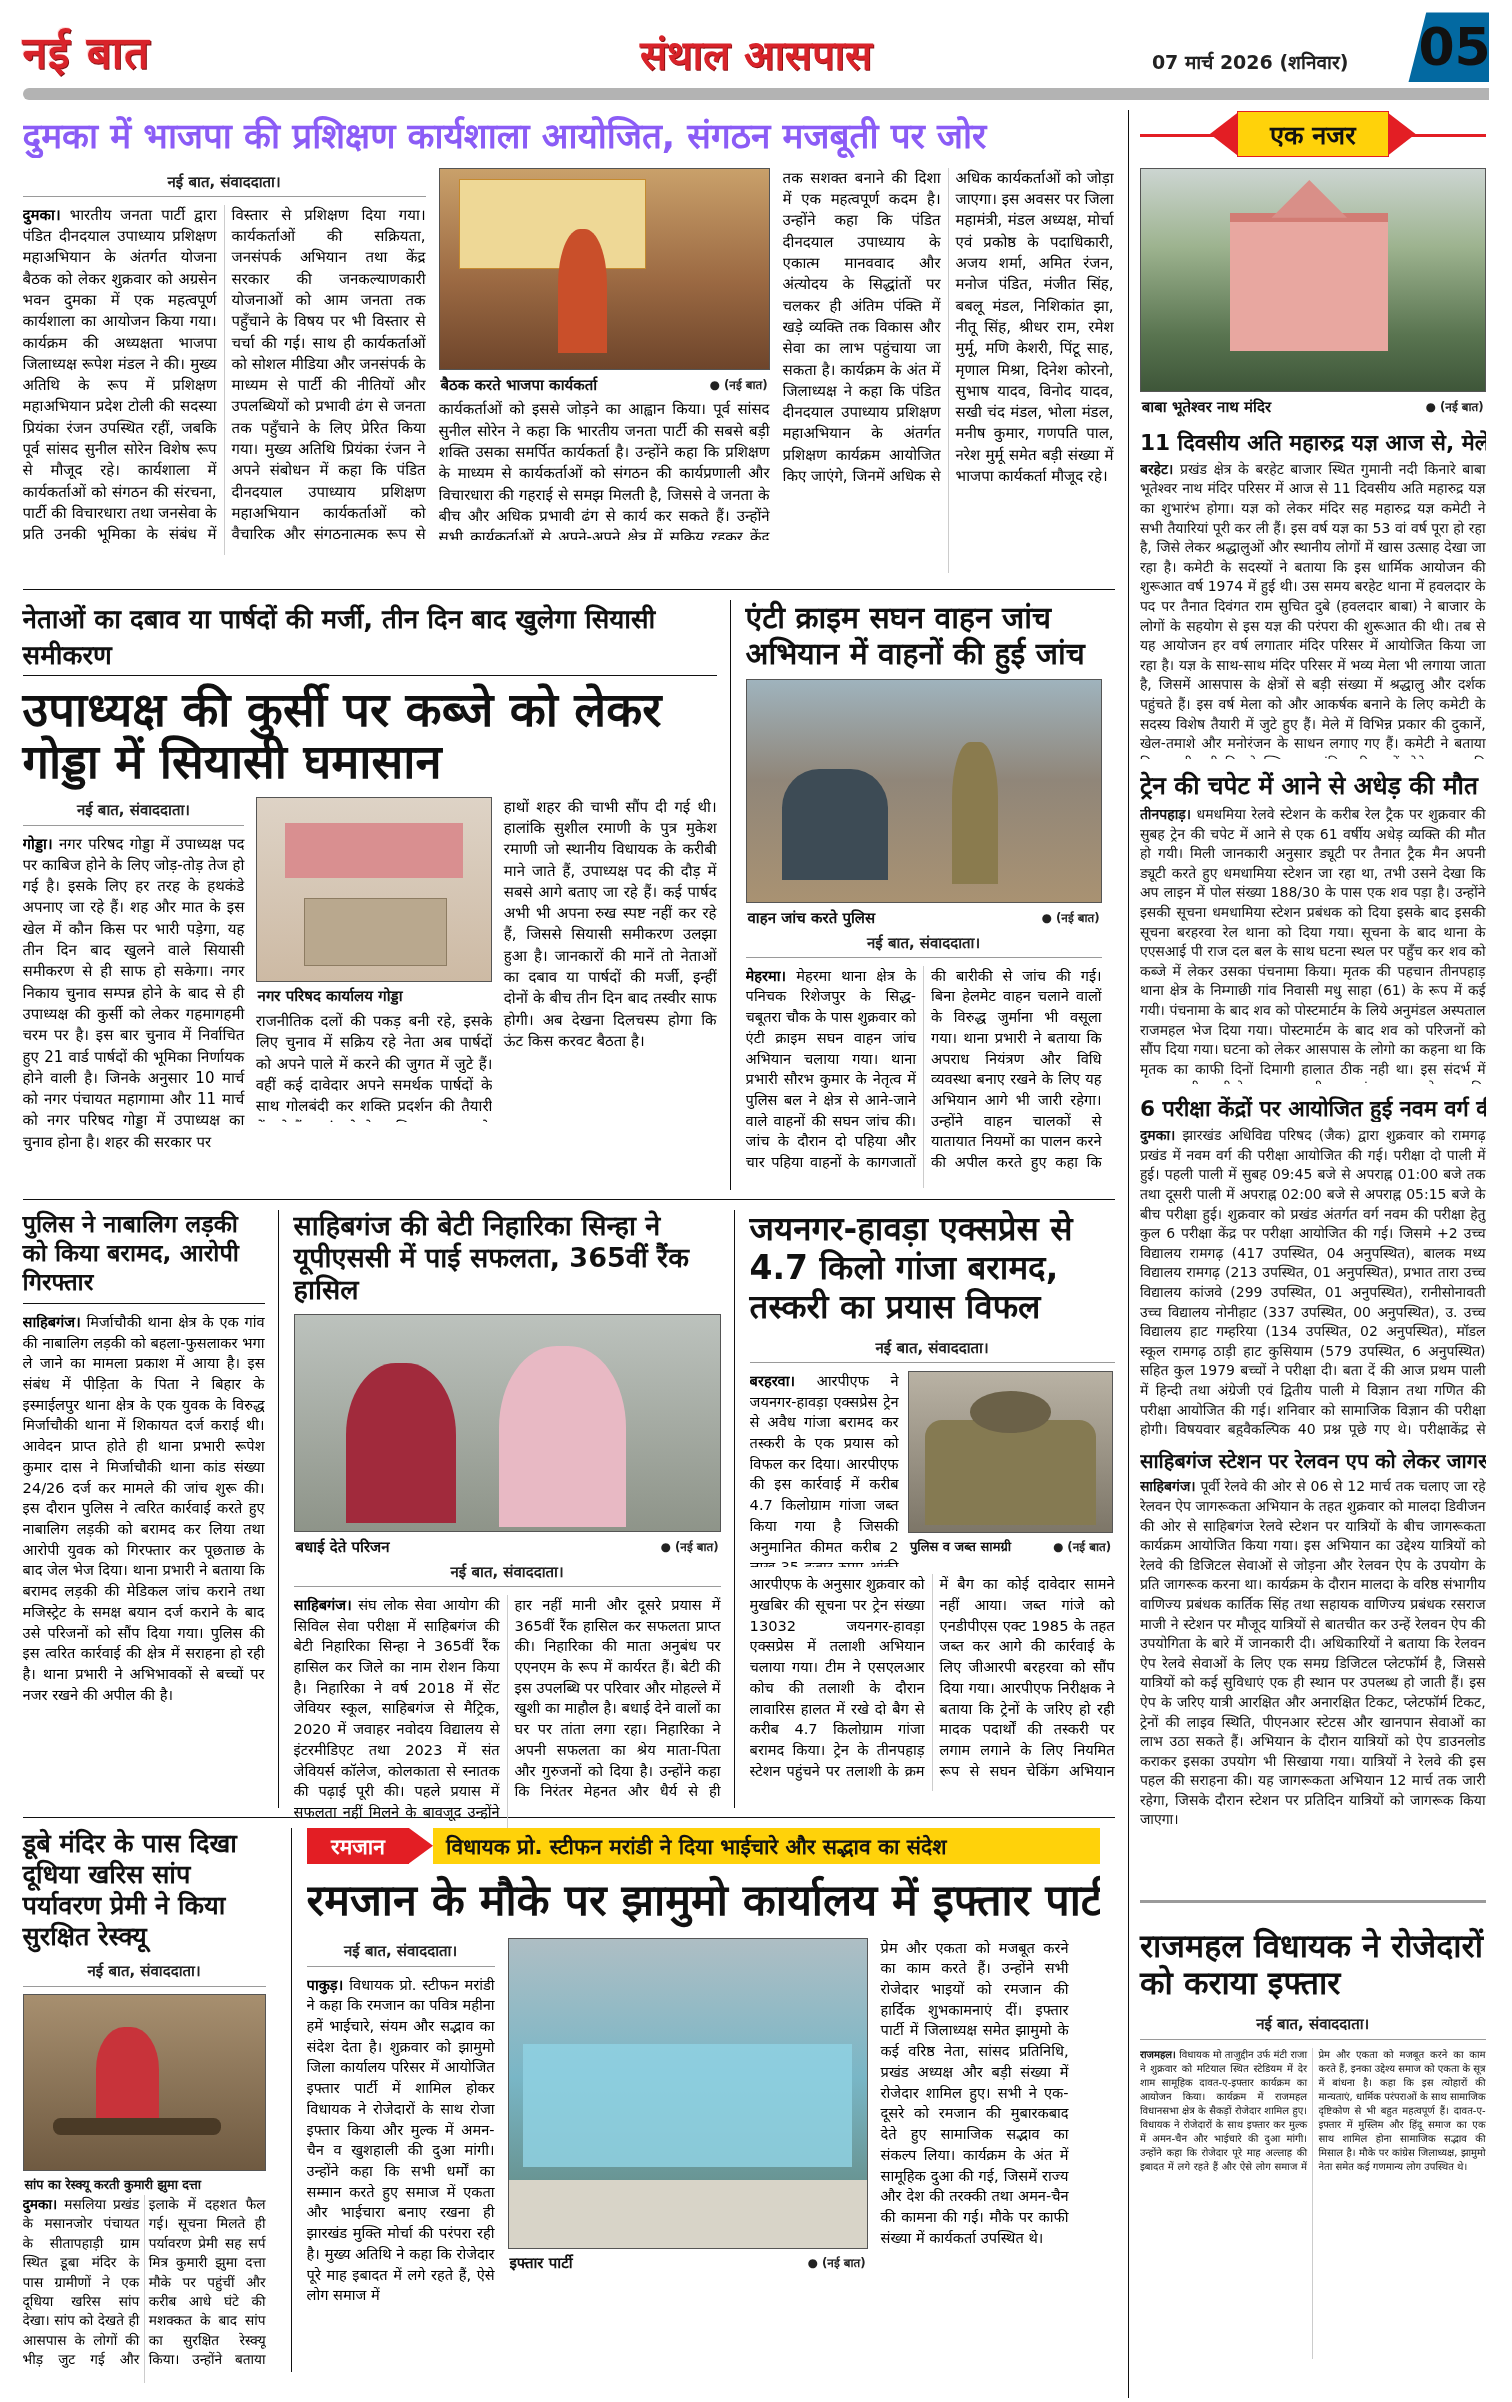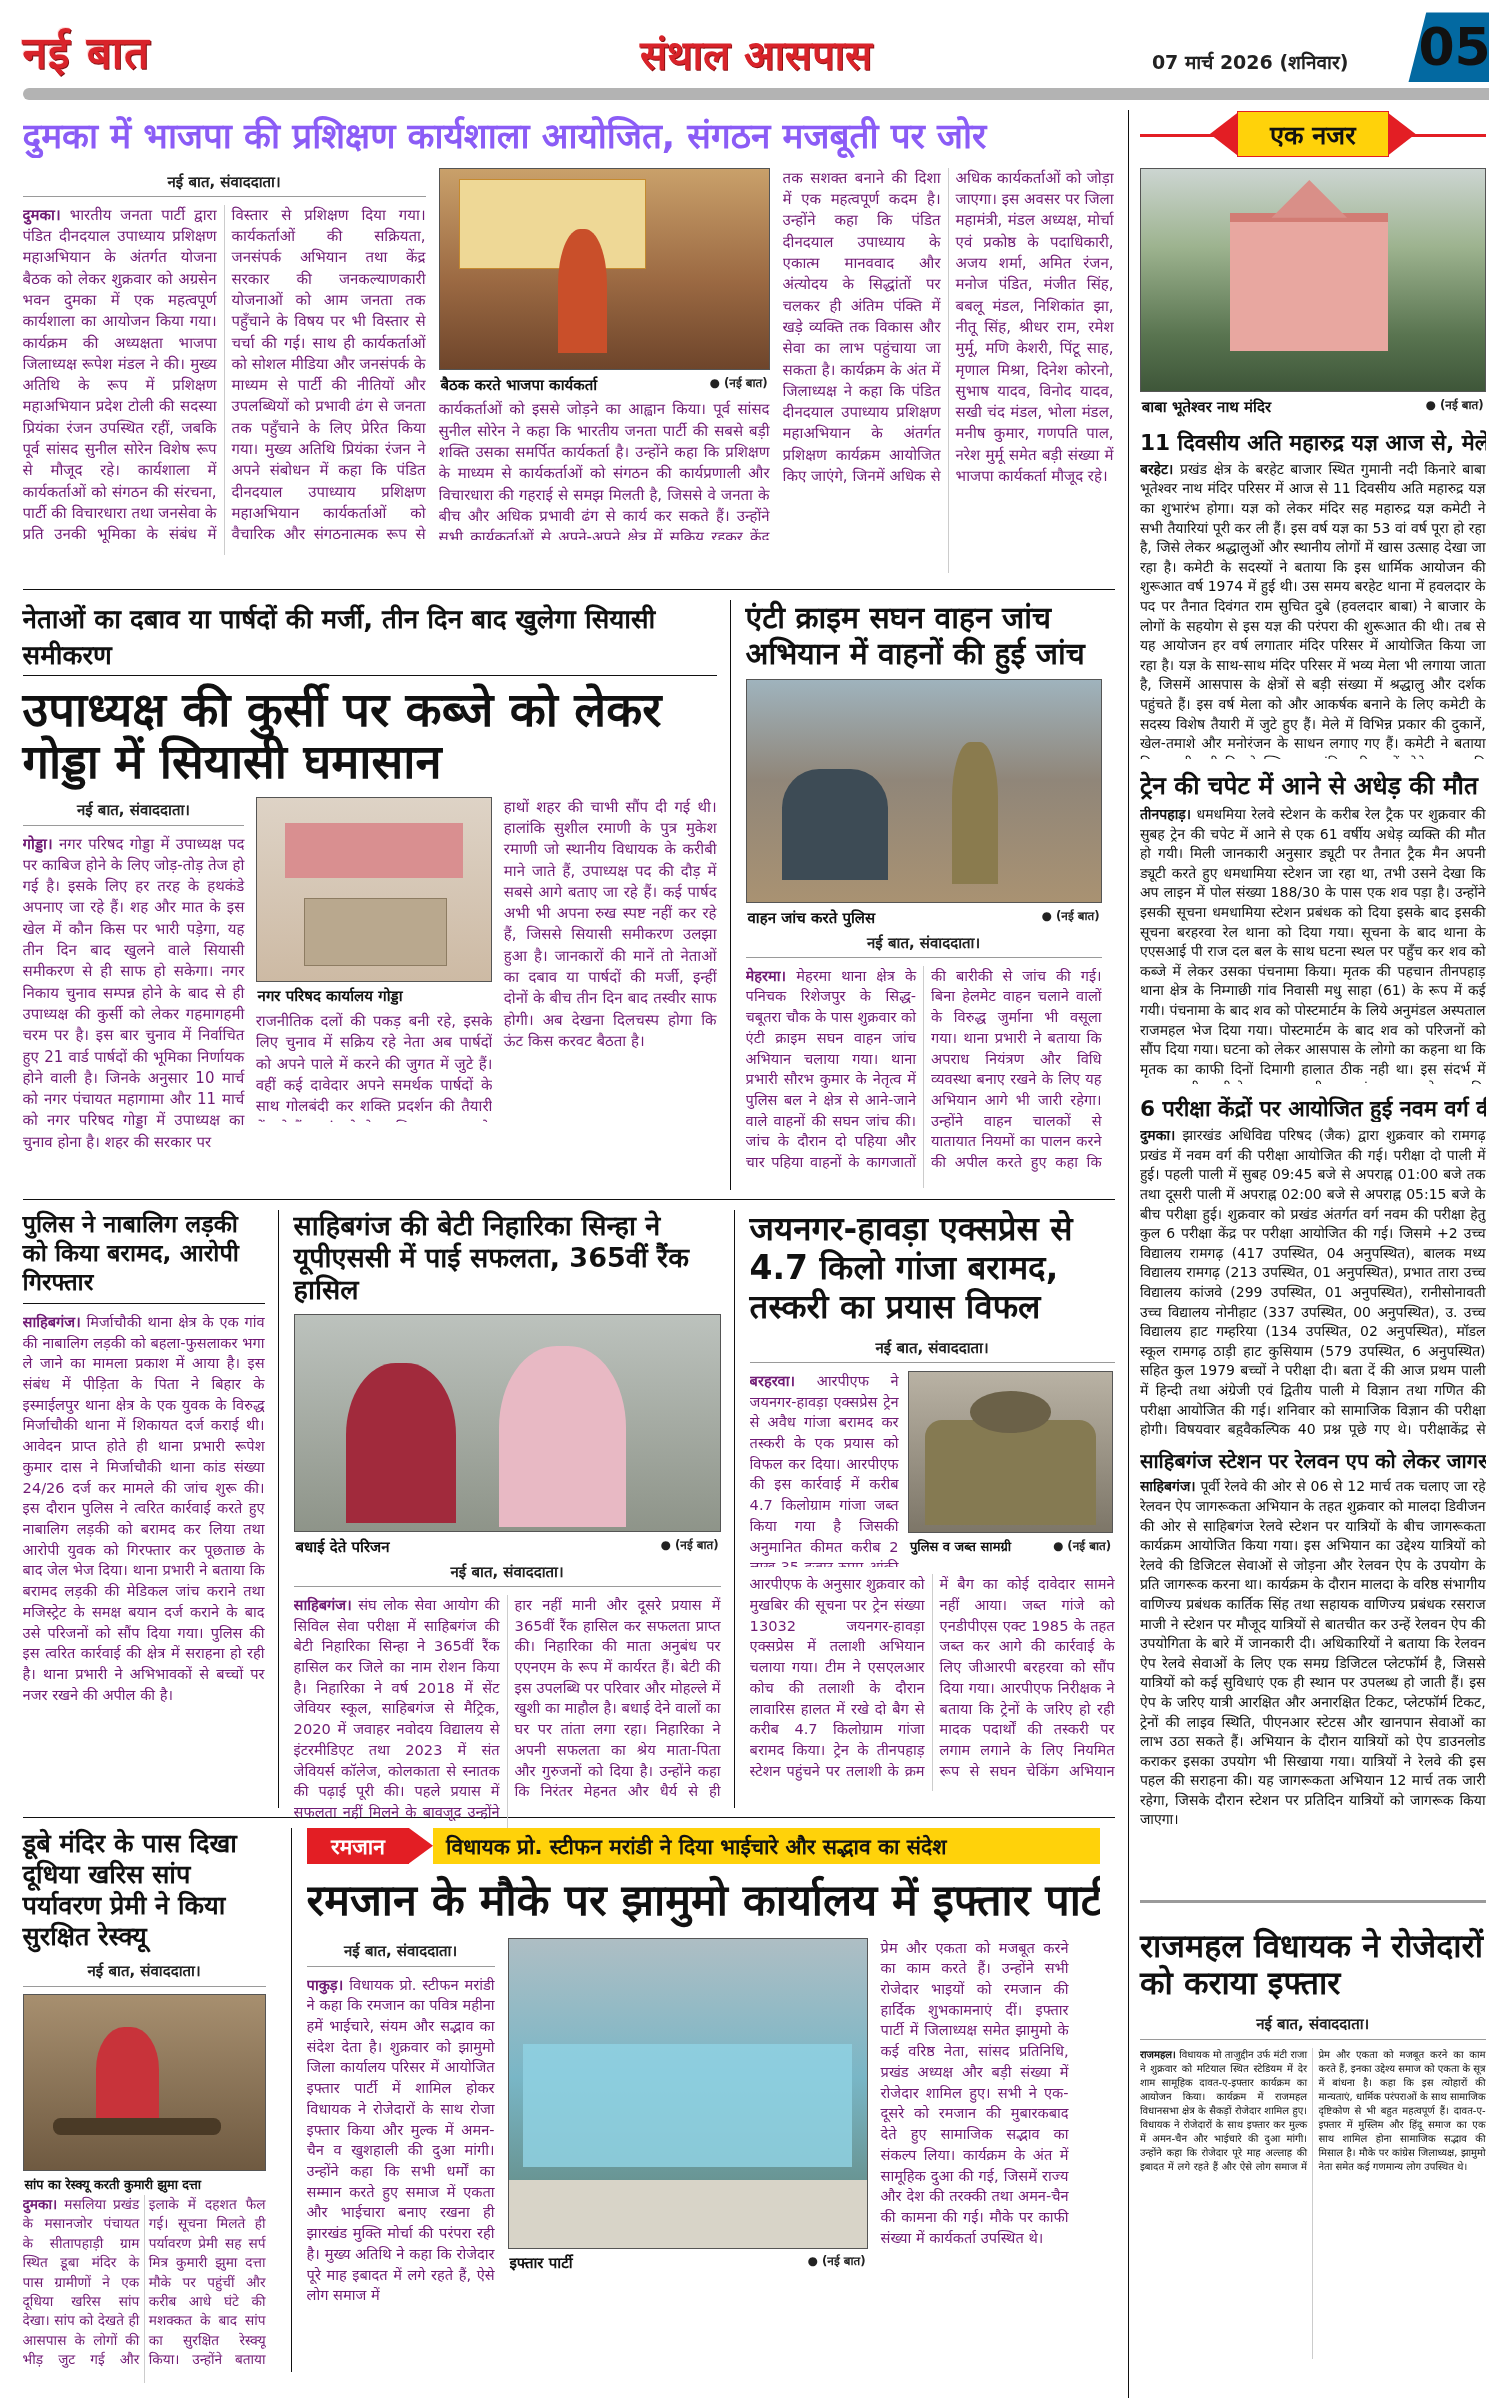--- a/index.html
+++ b/index.html
@@ -20,23 +20,23 @@
           justify-content:center; font-size:52px; font-weight:bold; color:#111; padding-left:11.3px; }
   .gray-bar { height:12.2px; background:#b3b3b3; border-radius:9.4px 0 0 9.4px; margin:5.6px 0 9.4px 0; }
 
   
   .content { display:flex; gap:13px; }
   .main-col { width:1092px; }
   .sidebar { width:358px; border-left:1.4px solid #111; padding-left:11.3px; height:2288px; overflow:hidden; }
   .byline-wrap { text-align:center; border-bottom:1.4px solid #9a9a9a; padding:2.8px 0 5.6px 0; margin-bottom:7.5px; }
   .byline { font-size:15px; font-weight:bold; color:#222; }
   .dateline { font-weight:bold; }
-  .bodytxt { font-size:15px; line-height:1.42; text-align:justify; color:#701a75; }
+  .bodytxt { font-size:15px; line-height:1.42; text-align:justify; color:#000000; }
   .cols2 { columns:2; column-gap:15px; column-rule:0.9px solid #ccc; }
-  .caption-row { display:flex; justify-content:space-between; align-items:flex-start; padding:3.8px 1.9px 1.9px 1.9px; }
+  .caption-row { display:flex; justify-content:space-between; align-items:center; padding:3.8px 1.9px 1.9px 1.9px; }
   .caption { font-size:15px; font-weight:bold; color:#111; }
   .credit { font-size:11.8px; font-weight:bold; color:#222; }
   .photo { position:relative; overflow:hidden; border:0.9px solid #555; }
   .photo::before, .photo::after { content:""; position:absolute; }
 
   
   .ph-meeting { background:linear-gradient(180deg,#c9a06a 0%,#9c6a43 55%,#6e452b 100%); }
   .ph-meeting::before { left:6%; top:5%; width:56%; height:44%; background:#eed896; border:1.9px solid #c58a2e; }
   .ph-meeting::after { left:36%; top:30%; width:15%; height:62%; background:#c94f2a; border-radius:45% 45% 0 0; }
   .ph-temple { background:linear-gradient(180deg,#ccd5d1 0%,#9db38f 35%,#597450 75%,#3e5639 100%); }

